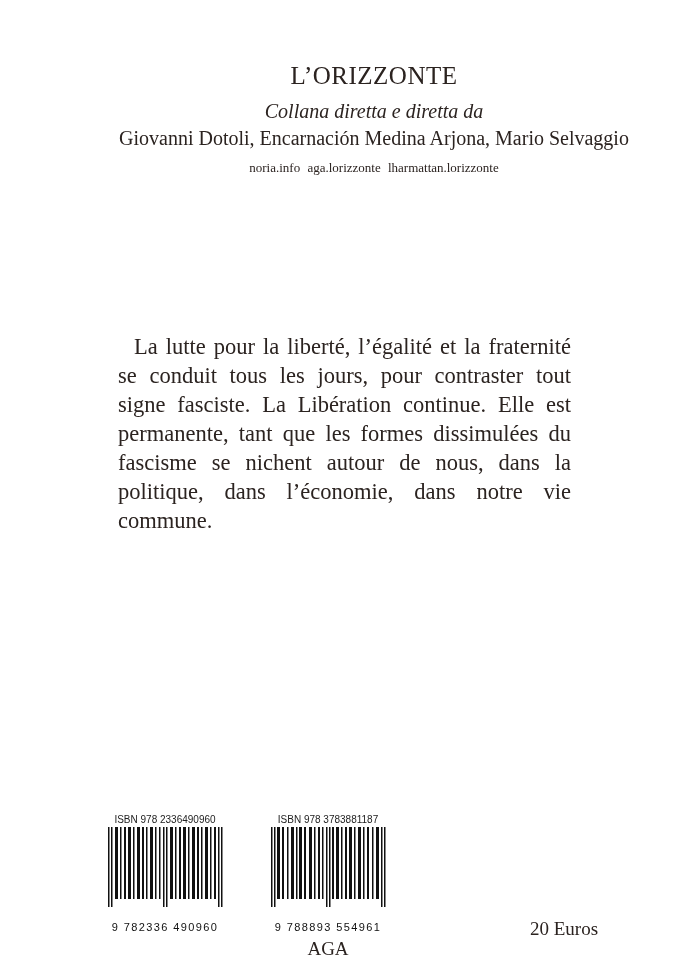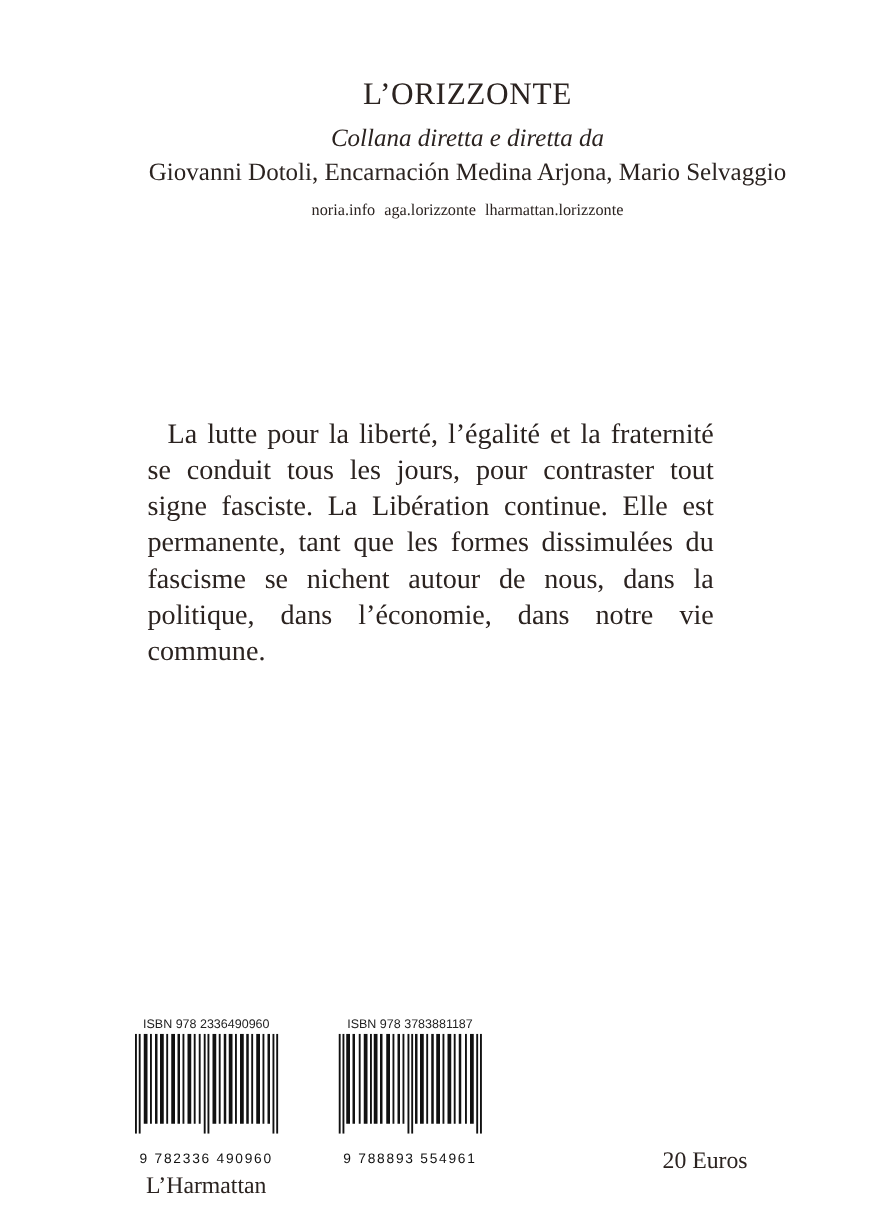--- a/index.html
+++ b/index.html
@@ -71,21 +71,20 @@
       <rect x="91" y="0" width="2" height="72"></rect>
         <rect x="95" y="0" width="1.5" height="72"></rect>
       <rect x="99" y="0" width="3" height="72"></rect>
         <rect x="104" y="0" width="1.5" height="72"></rect>
       <rect x="108" y="0" width="2" height="72"></rect>
       <rect x="112" y="0" width="1.5" height="80"></rect>
         <rect x="115" y="0" width="1.5" height="80"></rect>
     </g>
   </svg>
   <div class="bc-digits">9 782336 490960</div>
-  <div class="publisher">L’Harmattan</div>
 </div>
 
 <div class="bc-block" style="left:258px;">
   <div class="isbn-label">ISBN 978 3783881187</div>
   <svg class="barcode" width="118" height="80" viewBox="0 0 118 80">
     <g fill="#111">
       <rect x="2" y="0" width="1.5" height="80"></rect>
         <rect x="5" y="0" width="1.5" height="80"></rect>
       <rect x="8" y="0" width="3" height="72"></rect>
         <rect x="13" y="0" width="2" height="72"></rect>
@@ -109,15 +108,16 @@
       <rect x="89" y="0" width="3" height="72"></rect>
         <rect x="94" y="0" width="1.5" height="72"></rect>
       <rect x="98" y="0" width="2" height="72"></rect>
         <rect x="103" y="0" width="1.5" height="72"></rect>
       <rect x="107" y="0" width="3" height="72"></rect>
       <rect x="112" y="0" width="1.5" height="80"></rect>
         <rect x="115" y="0" width="1.5" height="80"></rect>
     </g>
   </svg>
   <div class="bc-digits">9 788893 554961</div>
+  <div class="publisher">AGA</div>
 </div>
 
 <div class="price">20 Euros</div>
 
 </body></html>

